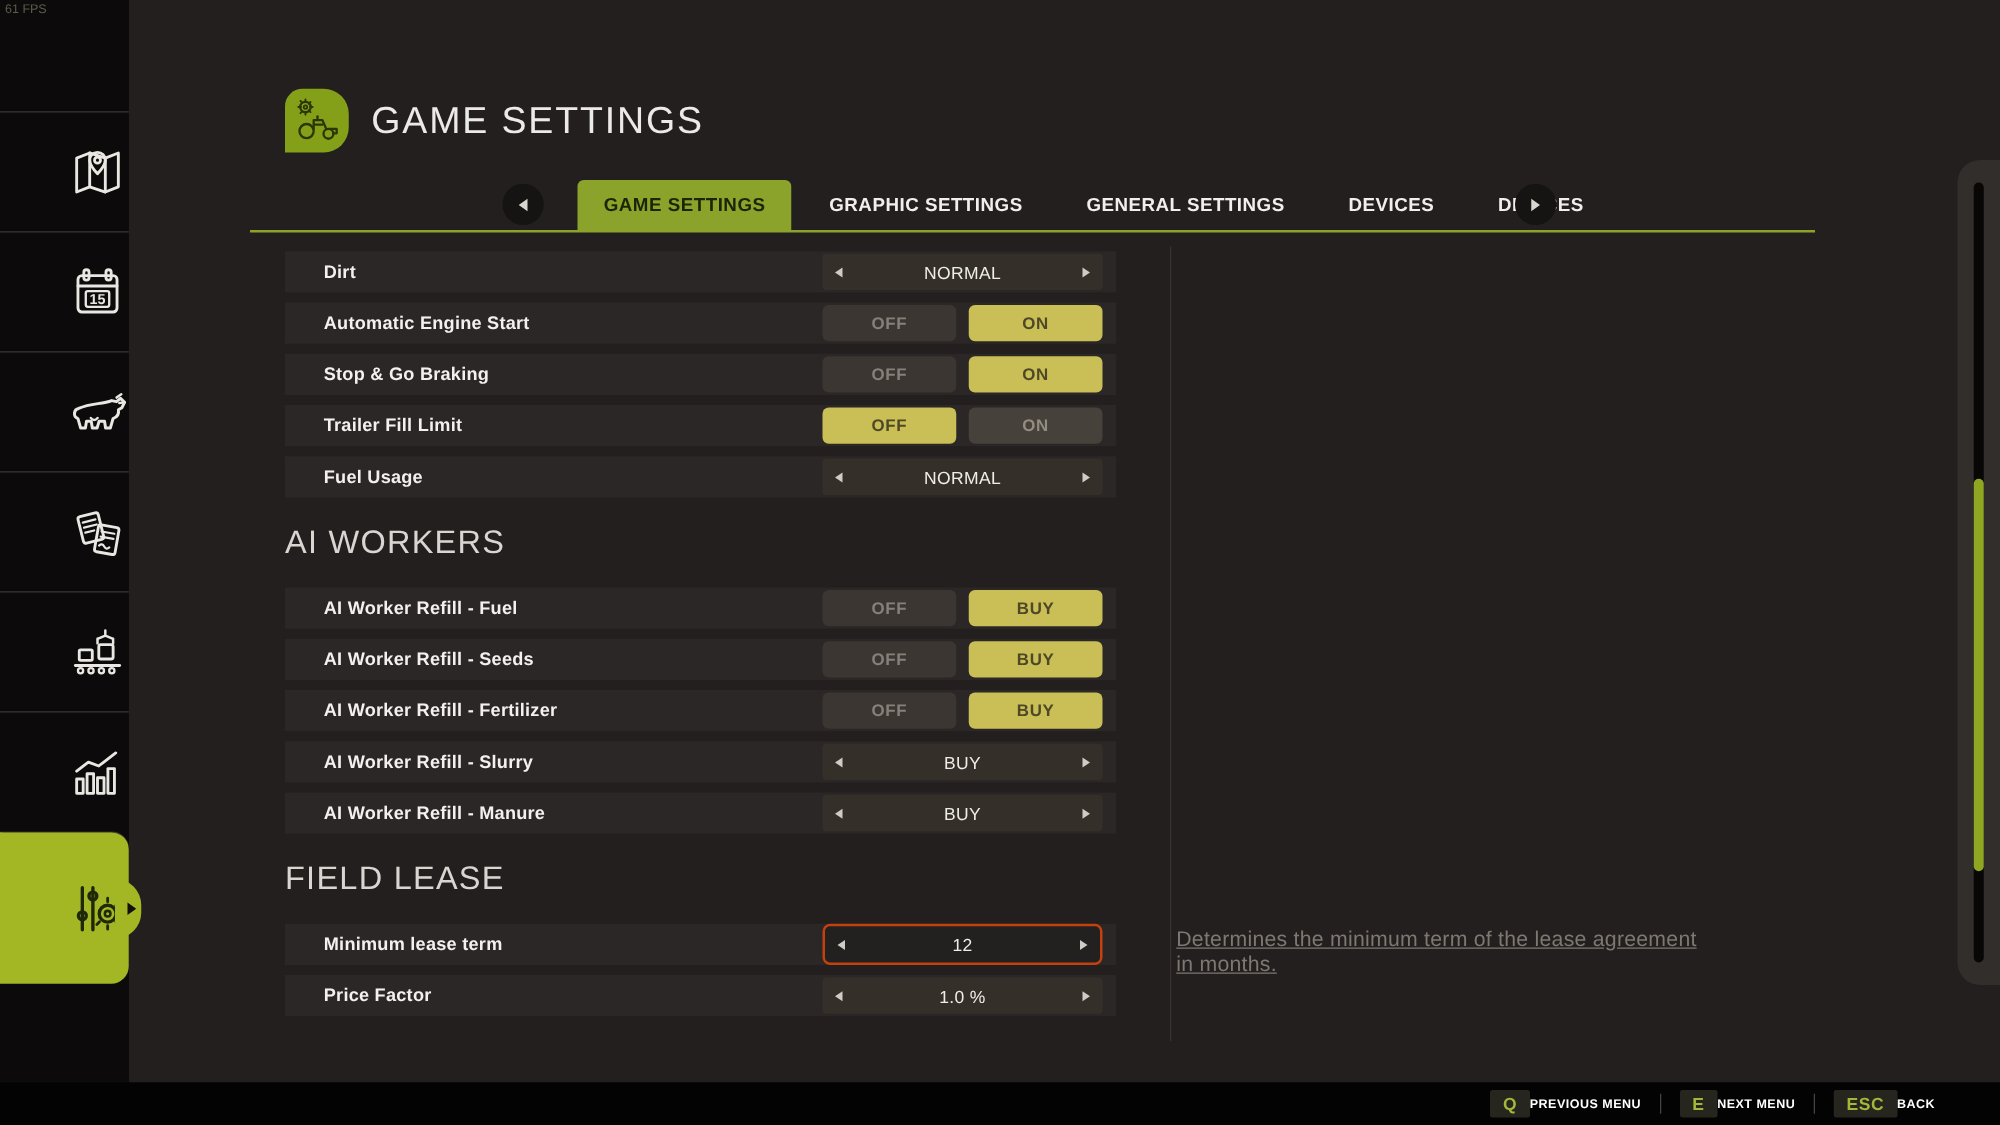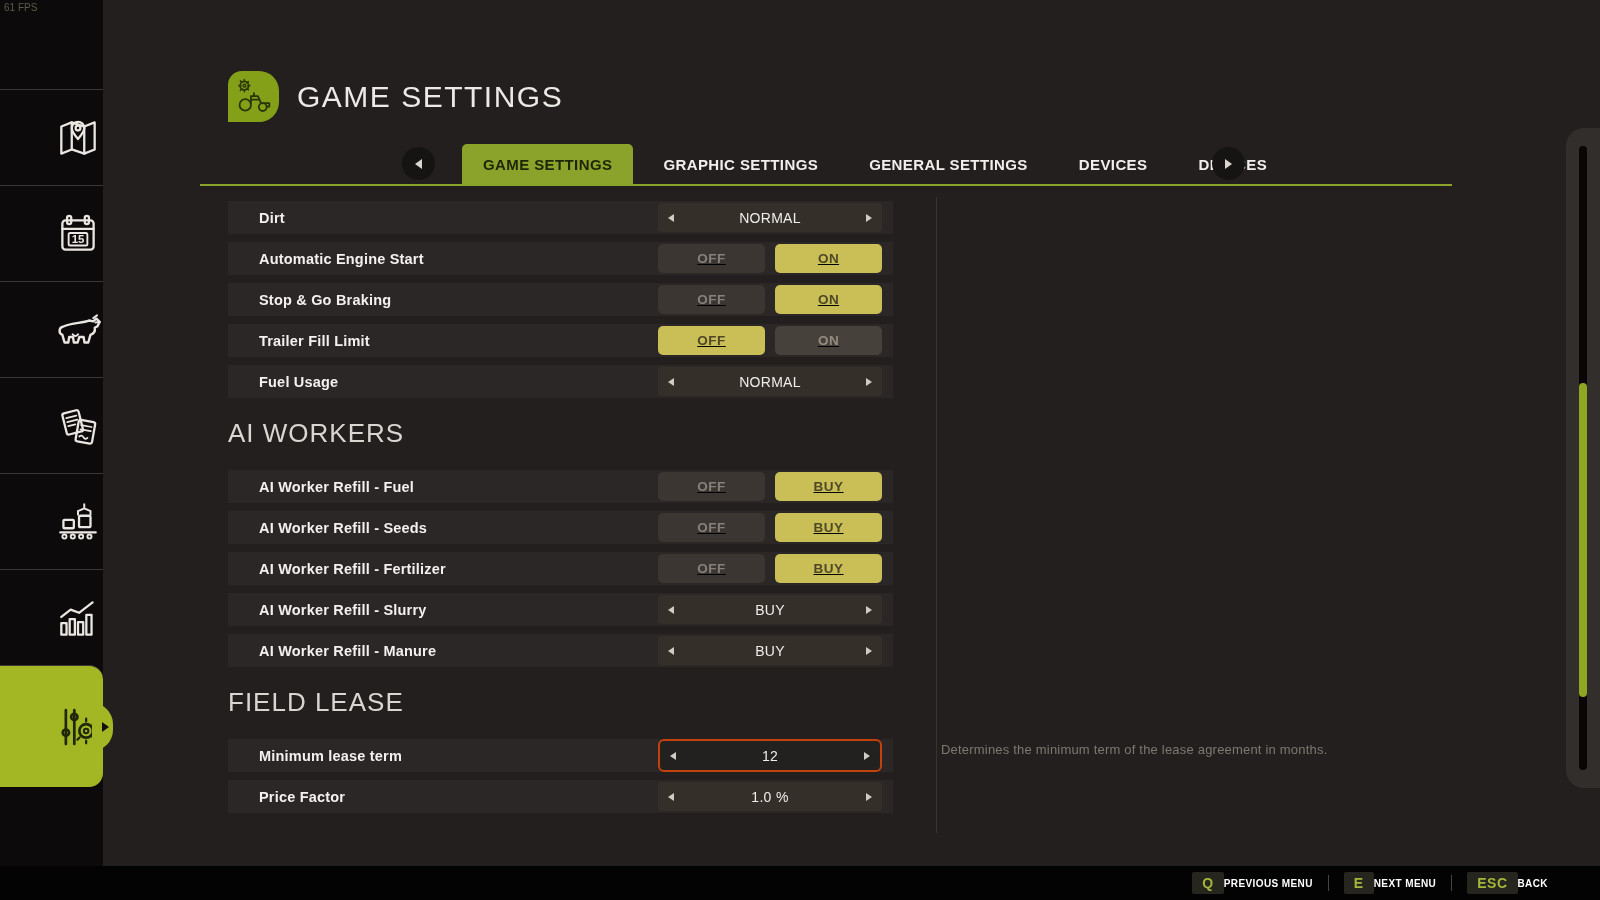--- a/index.html
+++ b/index.html
@@ -42,29 +42,29 @@
   .settings { position:absolute; left:228px; top:201px; width:665px; }
   .srow { position:relative; height:33px; margin-bottom:8px; background:#2b2726; display:flex; align-items:center; }
   .srow .lbl { margin-left:31px; font-size:14.5px; font-weight:bold; color:#f3f1ef; letter-spacing:0.2px; }
   .ctrl { position:absolute; left:430px; top:2px; width:224px; height:29px; }
   .selector { display:flex; align-items:center; justify-content:space-between; background:#343029; border-radius:3px; padding:0 10px; height:100%; cursor:pointer; }
   .selector .val { font-size:14px; color:#efedea; letter-spacing:0.3px; }
   .sel-tri-l { width:0;height:0;border-top:4.5px solid transparent;border-bottom:4.5px solid transparent;border-right:6.5px solid #cfccc6; cursor:pointer; }
   .sel-tri-r { width:0;height:0;border-top:4.5px solid transparent;border-bottom:4.5px solid transparent;border-left:6.5px solid #cfccc6; cursor:pointer; }
   .ctrl.focused { top:0px; height:33px; }
   .ctrl.focused .selector { border:2px solid #c2410c; border-radius:6px; background:#232120; }
-  .toggle { display:flex; gap:10px; height:100%;text-decoration:underline; }
+  .toggle { display:flex; gap:10px; height:100%; }
   .opt { flex:1; display:flex; align-items:center; justify-content:center; font-size:13.5px; font-weight:bold; letter-spacing:0.5px; background:#3b3631; color:#87807a; border-radius:5px; cursor:pointer; }
   .opt.sel { background:#cabe57; color:#4e4827; }
   .opt.lit { background:#46413a; color:#948c80; }
   .group-heading { font-size:26px; font-weight:400; color:#d9d6d2; letter-spacing:1px; margin:20px 0 21px 0; }
 
   
   .divider-v { position:absolute; left:936px; top:197px; width:1px; height:636px; background:#37332f; }
-  .tooltip { position:absolute; left:941px; top:742px; width:430px; font-size:13px; color:#7d7872; letter-spacing:0.2px; }
+  .tooltip { position:absolute; left:941px; top:742px; width:430px; font-size:17px; color:#7d7872; letter-spacing:0.2px;text-decoration:underline; }
 
   
   .scroll-track { position:absolute; left:1566px; top:128px; width:34px; height:660px; background:#322e2b; border-radius:18px 0 0 18px; }
   .scroll-rail { position:absolute; left:13px; top:18px; width:8px; height:624px; background:#080706; border-radius:4px; }
   .scroll-thumb { position:absolute; left:13px; top:255px; width:8px; height:314px; background:#8fa622; border-radius:4px; cursor:grab; }
 
   
   .footer { position:absolute; left:0; bottom:0; width:1600px; height:34px; background:#030303; display:flex; align-items:center; justify-content:flex-end; padding-right:52px; z-index:25; }
   .hint { display:flex; align-items:center; cursor:pointer; }
   .kbd { background:#26261f; color:#a3b73a; font-size:14px; font-weight:bold; padding:3px 10px; border-radius:2px; letter-spacing:0.5px; }

